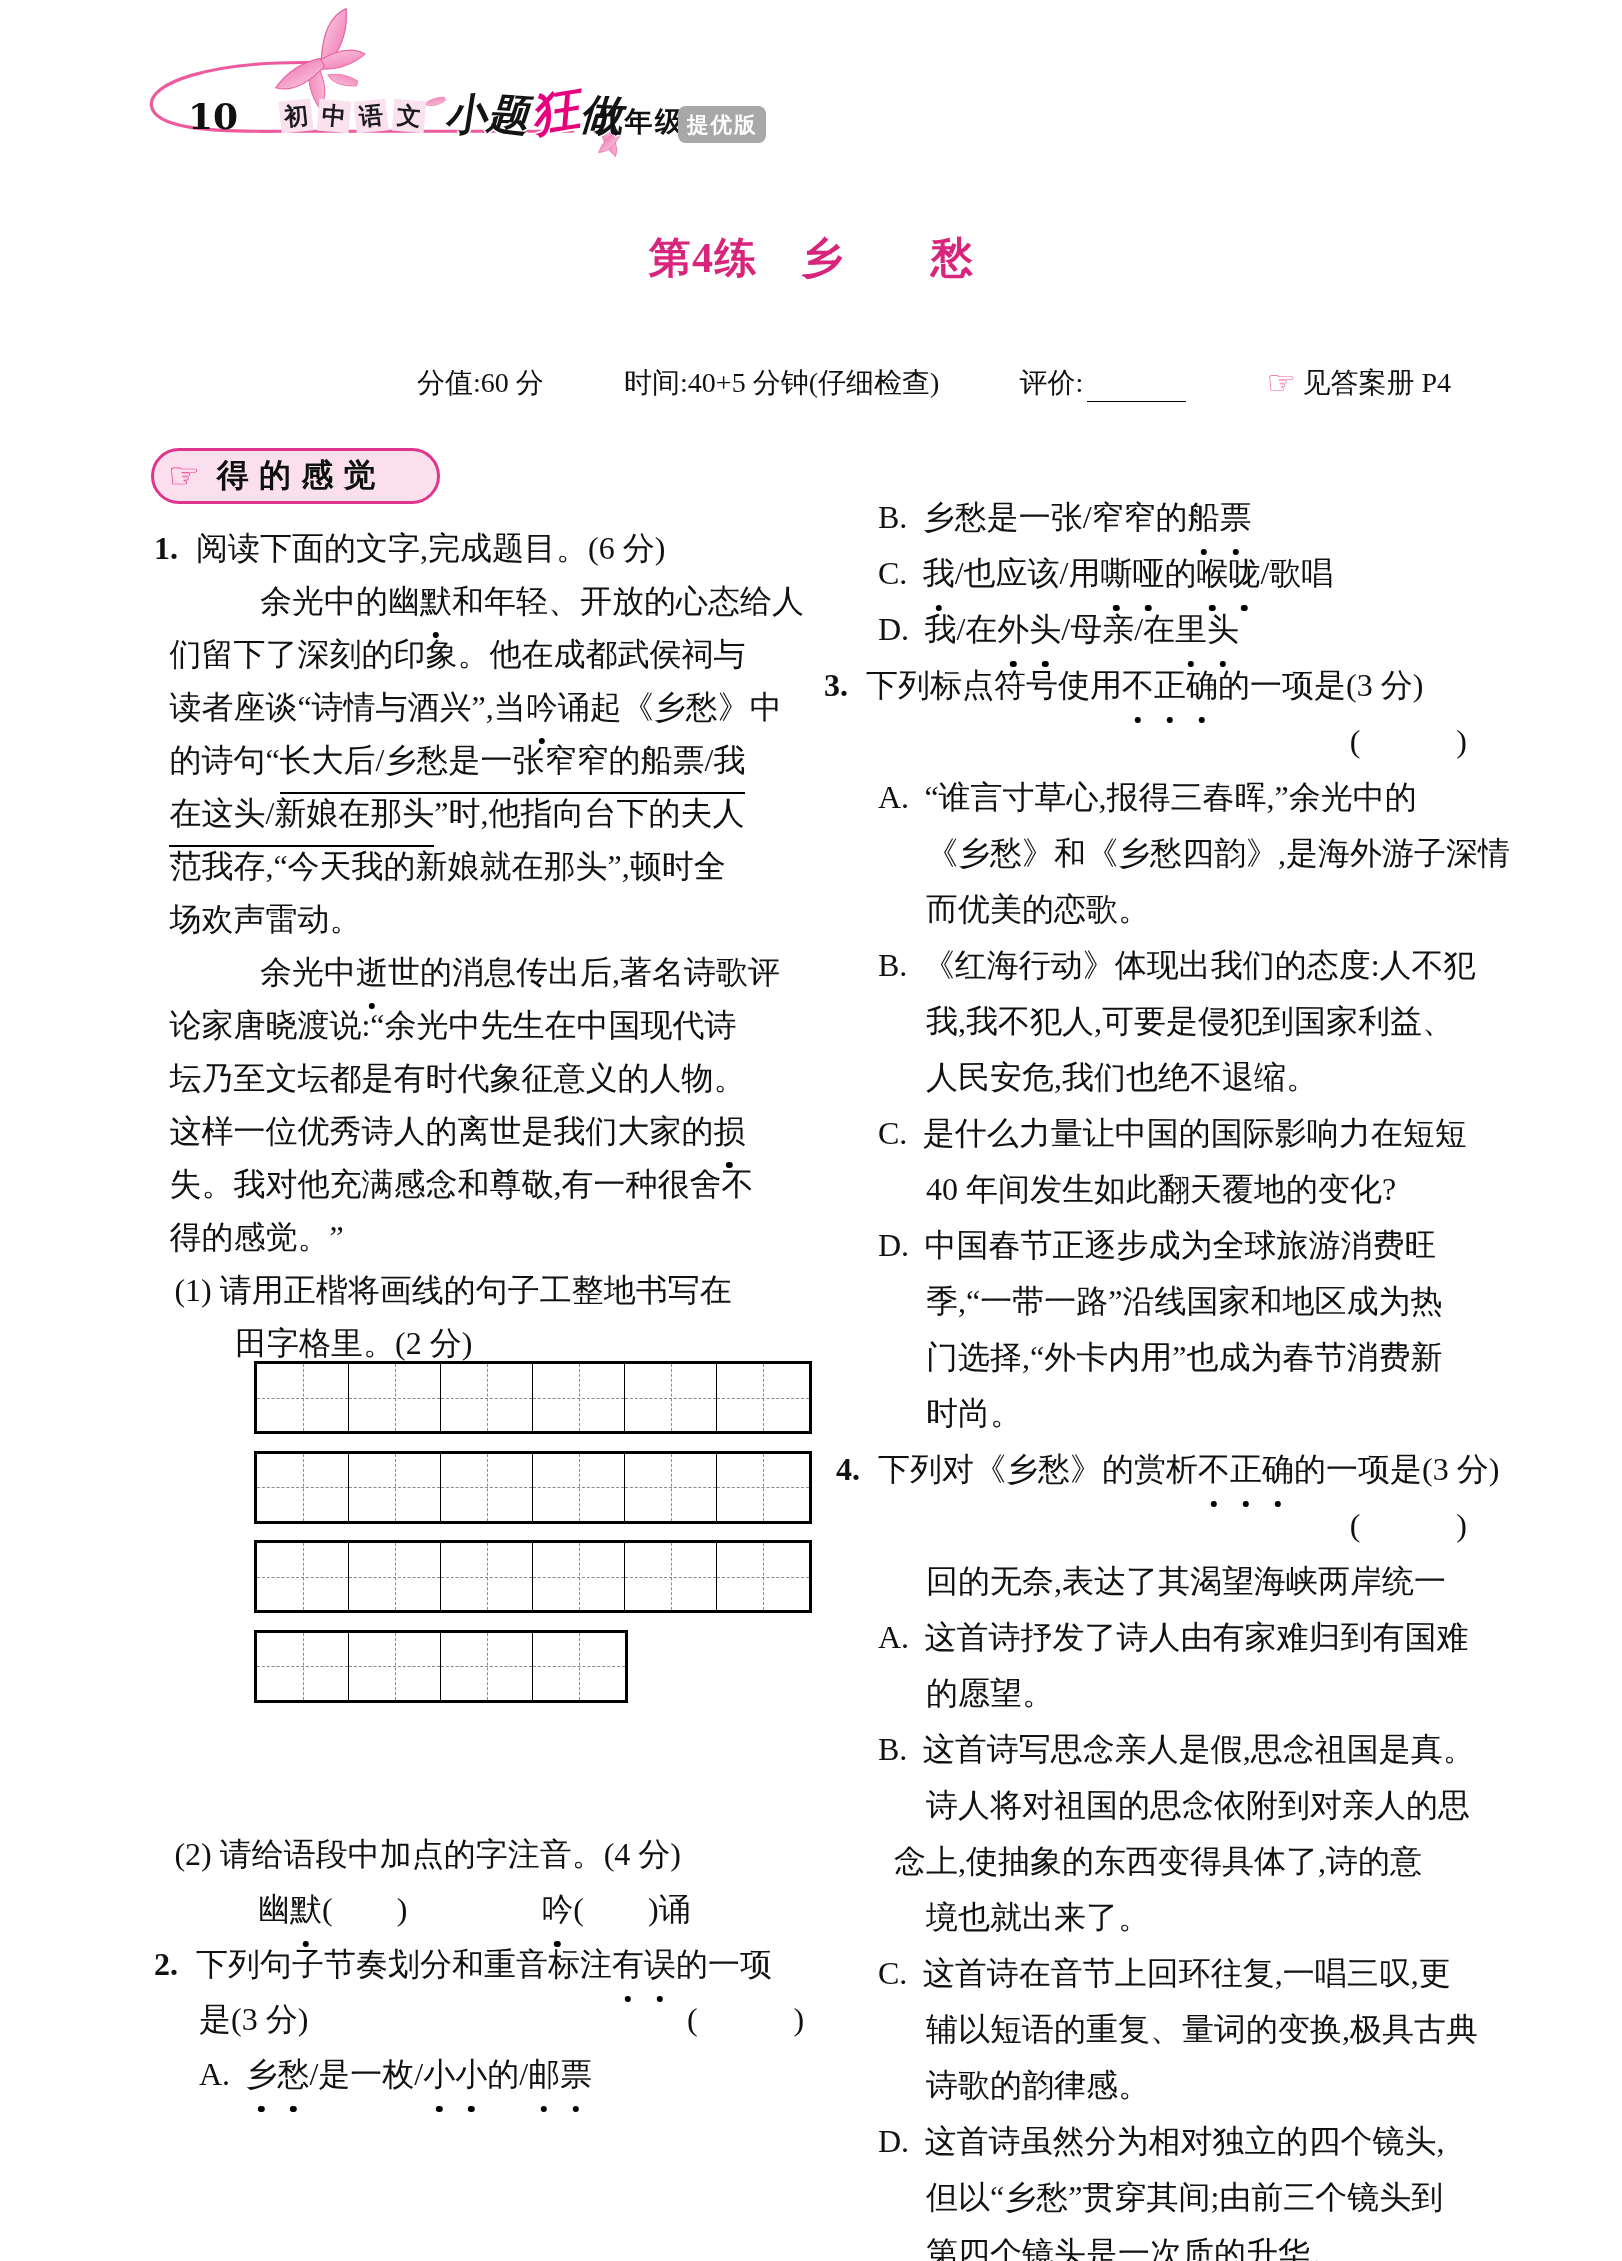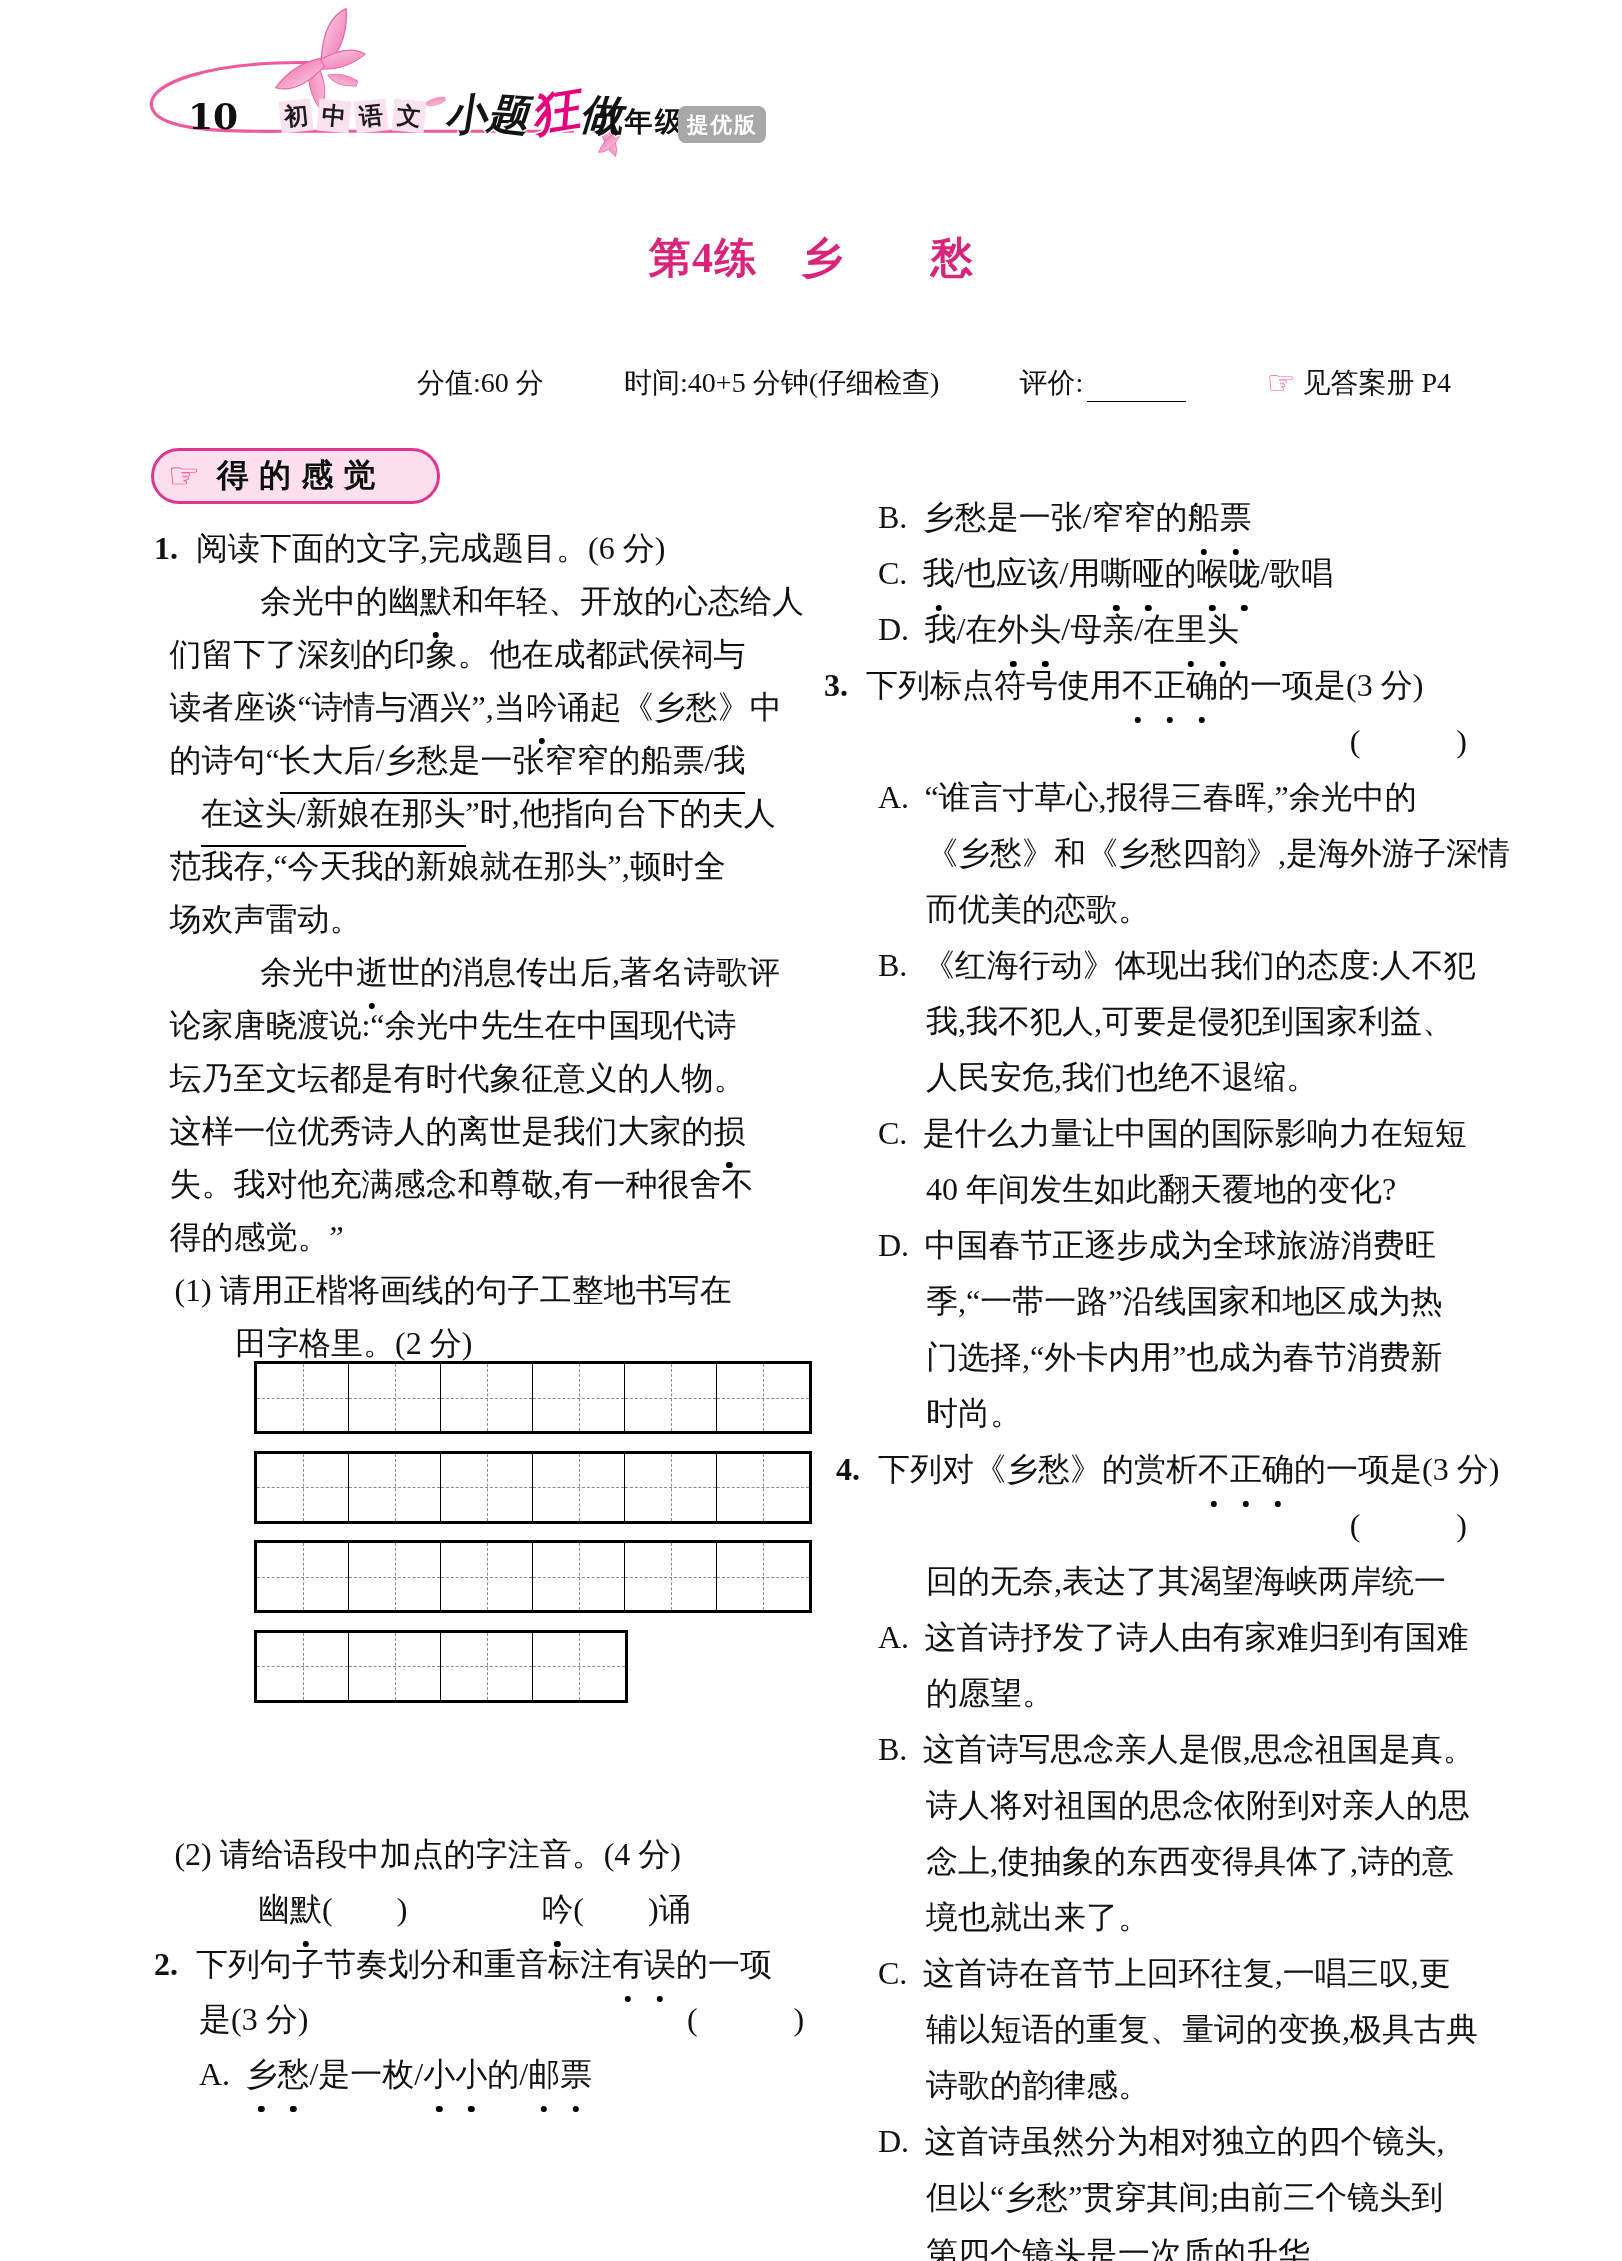--- a/index.html
+++ b/index.html
@@ -132,21 +132,21 @@
     <span class="hand">☞</span>
     <span class="lbl">得的感觉</span>
   </div>
 
   <div class="colblock" style="left: 149px; top: 522px; width: 658px; font-size: 32px;">
       <div class="line " style="margin-left: 5.1px; height: 53px; line-height: 53px;"><span class="seg num">1.</span><span class="seg ">阅读下面的文字,完成题目。(6 分)</span></div>
       <div class="line " style="margin-left: 111px; height: 53px; line-height: 53px;"><span class="seg ">余光中的幽</span><span class="seg dot">默</span><span class="seg ">和年轻、开放的心态给人</span></div>
       <div class="line " style="margin-left: 20.4px; height: 53px; line-height: 53px;"><span class="seg ">们留下了深刻的印象。他在成都武侯祠与</span></div>
       <div class="line " style="margin-left: 20.4px; height: 53px; line-height: 53px;"><span class="seg ">读者座谈“诗情与酒兴”,当</span><span class="seg dot">吟</span><span class="seg ">诵起《乡愁》中</span></div>
       <div class="line " style="margin-left: 20.4px; height: 53px; line-height: 53px;"><span class="seg ">的诗句“</span><span class="seg u">长大后/乡愁是一张窄窄的船票/我</span></div>
-      <div class="line " style="margin-left: 20.4px; height: 53px; line-height: 53px; text-align: center;"><span class="seg u">在这头/新娘在那头</span><span class="seg ">”时,他指向台下的夫人</span></div>
+      <div class="line " style="margin-left: 20.4px; height: 53px; line-height: 53px;"><span class="seg u">在这头/新娘在那头</span><span class="seg ">”时,他指向台下的夫人</span></div>
       <div class="line " style="margin-left: 20.4px; height: 53px; line-height: 53px;"><span class="seg ">范我存,“今天我的新娘就在那头”,顿时全</span></div>
       <div class="line " style="margin-left: 20.4px; height: 53px; line-height: 53px;"><span class="seg ">场欢声雷动。</span></div>
       <div class="line " style="margin-left: 111px; height: 53px; line-height: 53px;"><span class="seg ">余光中</span><span class="seg dot">逝</span><span class="seg ">世的消息传出后,著名诗歌评</span></div>
       <div class="line " style="margin-left: 20.4px; height: 53px; line-height: 53px;"><span class="seg ">论家唐晓渡说:“余光中先生在中国现代诗</span></div>
       <div class="line " style="margin-left: 20.4px; height: 53px; line-height: 53px;"><span class="seg ">坛乃至文坛都是有时代象征意义的人物。</span></div>
       <div class="line " style="margin-left: 20.4px; height: 53px; line-height: 53px;"><span class="seg ">这样一位优秀诗人的离世是我们大家的</span><span class="seg dot">损</span></div>
       <div class="line " style="margin-left: 20.4px; height: 53px; line-height: 53px;"><span class="seg ">失。我对他充满感念和尊敬,有一种很舍不</span></div>
       <div class="line " style="margin-left: 20.4px; height: 53px; line-height: 53px;"><span class="seg ">得的感觉。”</span></div>
       <div class="line " style="margin-left: 25.4px; height: 53px; line-height: 53px;"><span class="seg ">(1) 请用正楷将画线的句子工整地书写在</span></div>
       <div class="line " style="margin-left: 86px; height: 53px; line-height: 53px;"><span class="seg ">田字格里。(2 分)</span></div>
@@ -211,21 +211,21 @@
       <div class="line " style="margin-left: 102px; height: 56px; line-height: 56px;"><span class="seg ">季,“一带一路”沿线国家和地区成为热</span></div>
       <div class="line " style="margin-left: 102px; height: 56px; line-height: 56px;"><span class="seg ">门选择,“外卡内用”也成为春节消费新</span></div>
       <div class="line " style="margin-left: 102px; height: 56px; line-height: 56px;"><span class="seg ">时尚。</span></div>
       <div class="line " style="margin-left: 12px; height: 56px; line-height: 56px;"><span class="seg num">4.</span><span class="seg ">下列对《乡愁》的赏析</span><span class="seg dot">不</span><span class="seg dot">正</span><span class="seg dot">确</span><span class="seg ">的一项是(3 分)</span></div>
       <div class="line r" style="margin-left: 0px; height: 56px; line-height: 56px; width: 703px;"><span class="seg ">(　　　)</span></div>
       <div class="line " style="margin-left: 102px; height: 56px; line-height: 56px;"><span class="seg ">回的无奈,表达了其渴望海峡两岸统一</span></div>
       <div class="line " style="margin-left: 54px; height: 56px; line-height: 56px;"><span class="seg letter">A.</span><span class="seg ">这首诗抒发了诗人由有家难归到有国难</span></div>
       <div class="line " style="margin-left: 102px; height: 56px; line-height: 56px;"><span class="seg ">的愿望。</span></div>
       <div class="line " style="margin-left: 54px; height: 56px; line-height: 56px;"><span class="seg letter">B.</span><span class="seg ">这首诗写思念亲人是假,思念祖国是真。</span></div>
       <div class="line " style="margin-left: 102px; height: 56px; line-height: 56px;"><span class="seg ">诗人将对祖国的思念依附到对亲人的思</span></div>
-      <div class="line " style="margin-left: 102px; height: 56px; line-height: 56px; text-decoration: underline;"><span class="seg ">念上,使抽象的东西变得具体了,诗的意</span></div>
+      <div class="line " style="margin-left: 70px; height: 56px; line-height: 56px; text-decoration: underline;"><span class="seg ">念上,使抽象的东西变得具体了,诗的意</span></div>
       <div class="line " style="margin-left: 102px; height: 56px; line-height: 56px;"><span class="seg ">境也就出来了。</span></div>
       <div class="line " style="margin-left: 54px; height: 56px; line-height: 56px;"><span class="seg letter">C.</span><span class="seg ">这首诗在音节上回环往复,一唱三叹,更</span></div>
       <div class="line " style="margin-left: 102px; height: 56px; line-height: 56px;"><span class="seg ">辅以短语的重复、量词的变换,极具古典</span></div>
       <div class="line " style="margin-left: 102px; height: 56px; line-height: 56px;"><span class="seg ">诗歌的韵律感。</span></div>
       <div class="line " style="margin-left: 54px; height: 56px; line-height: 56px;"><span class="seg letter">D.</span><span class="seg ">这首诗虽然分为相对独立的四个镜头,</span></div>
       <div class="line " style="margin-left: 102px; height: 56px; line-height: 56px;"><span class="seg ">但以“乡愁”贯穿其间;由前三个镜头到</span></div>
       <div class="line " style="margin-left: 102px; height: 56px; line-height: 56px;"><span class="seg ">第四个镜头是一次质的升华。</span></div>
     </div>
 
 </div>

